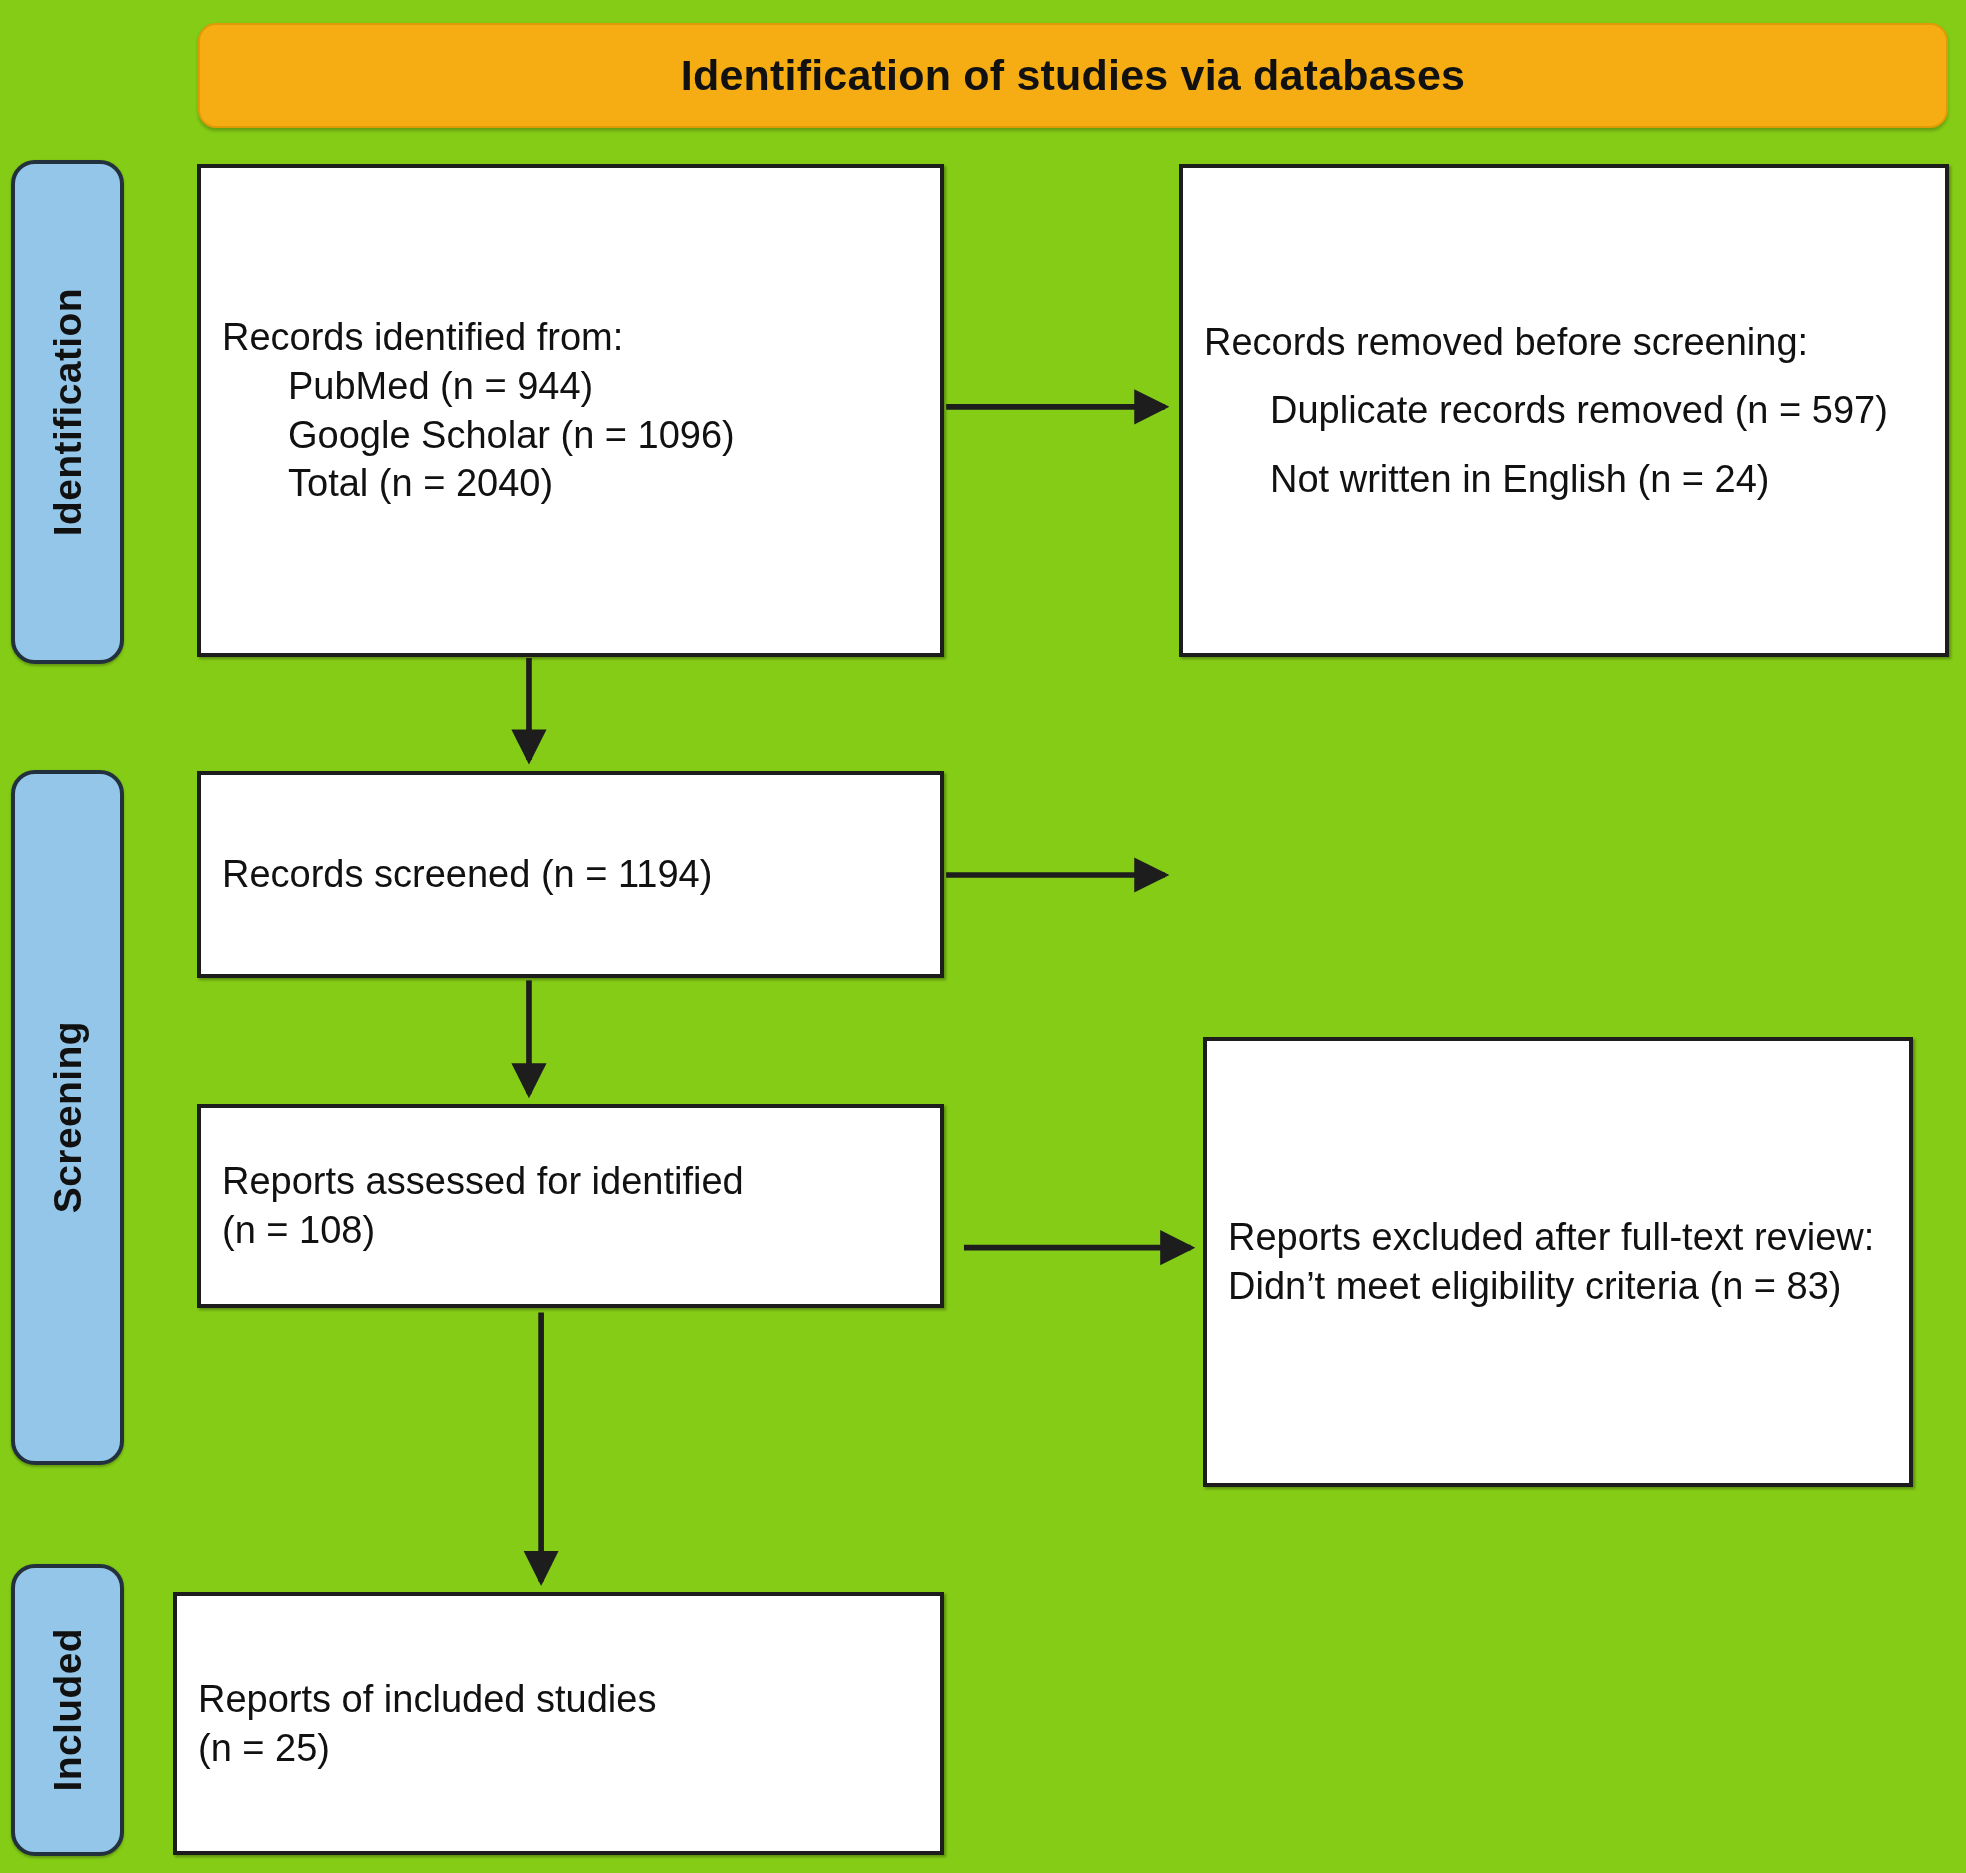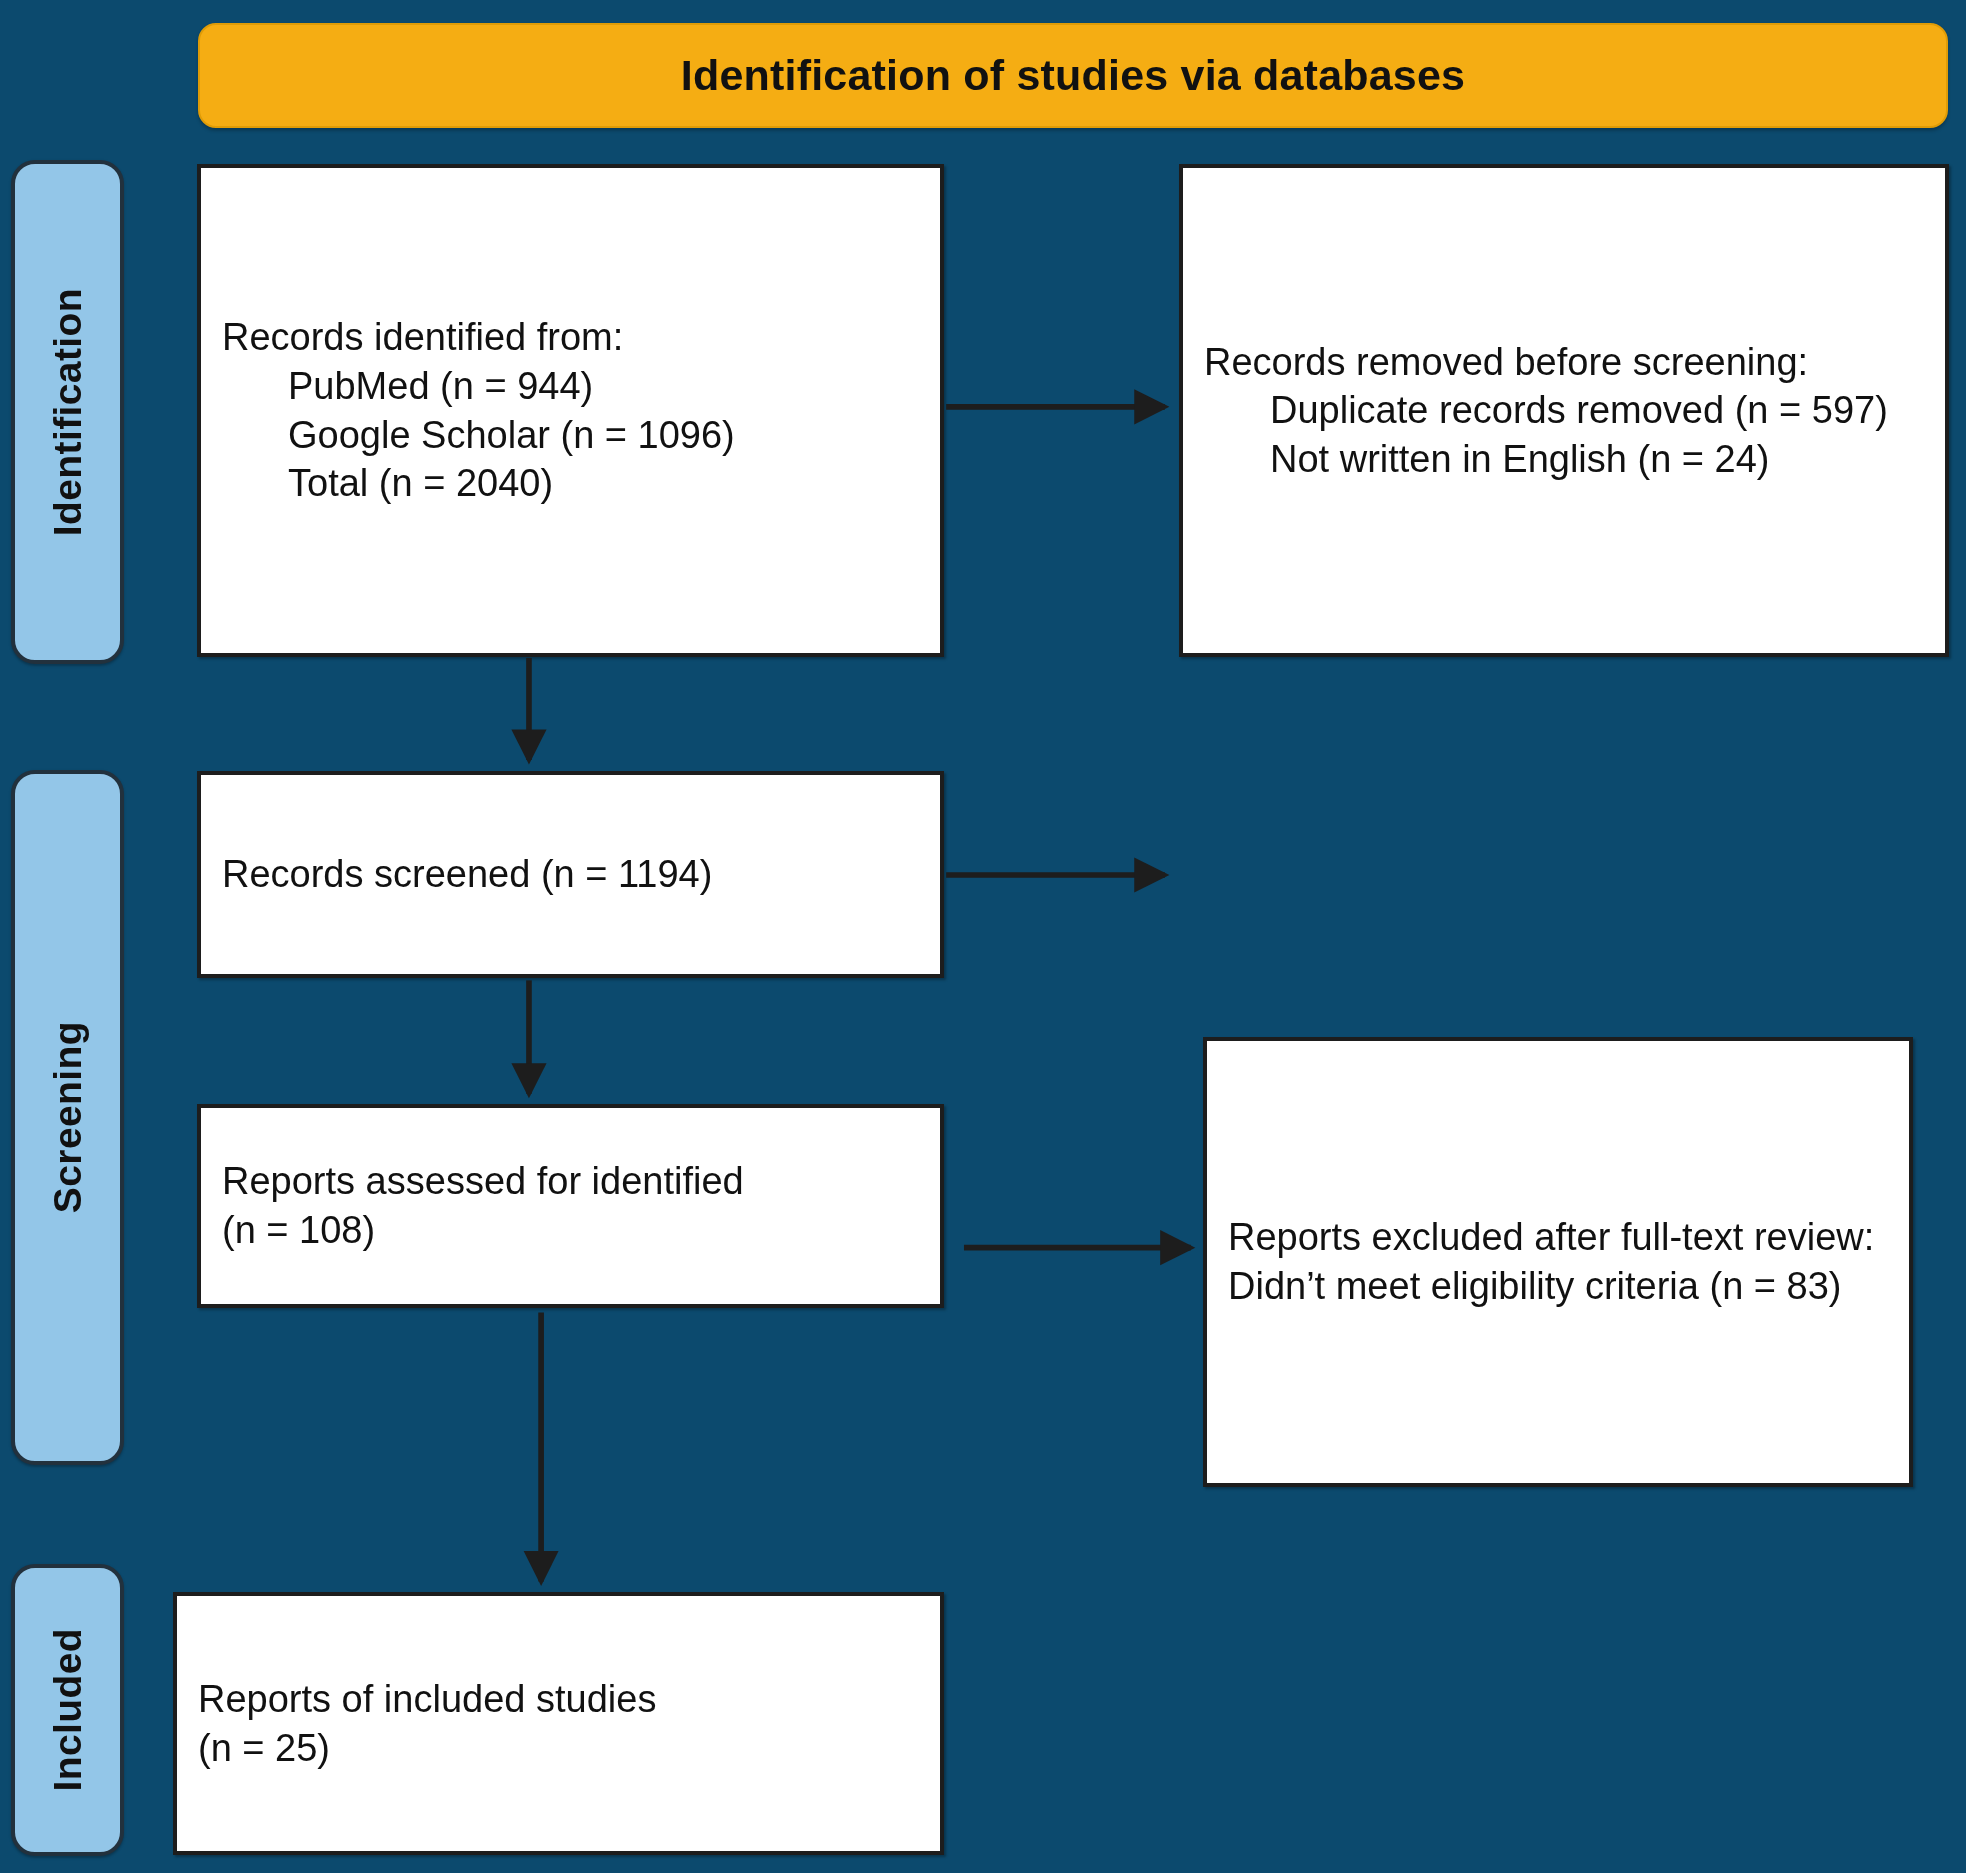--- a/index.html
+++ b/index.html
@@ -6,21 +6,21 @@
   html, body {
     width: 1966px;
     height: 1874px;
     background: #ffffff;
     font-family: "Liberation Sans", sans-serif;
   }
   #canvas {
     position: relative;
     width: 1966px;
     height: 1874px;
-    background: #0c4a6e;
+    background: #84cc16;
     overflow: hidden;
   }
 
   
   .banner {
     position: absolute;
     left: 198px;
     top: 23px;
     width: 1750px;
     height: 105px;
@@ -78,21 +78,21 @@
     width: 100%;
   }
   .line {
     font-size: 38px;
     line-height: 1.28;
     color: #111111;
     white-space: nowrap;
   }
   .line.wrap { white-space: normal; }
   .indent { padding-left: 66px; }
-  .indent-hang { padding-left: 66px; text-indent: 0px; }
+  .indent-hang { padding-left: 66px; text-indent: 0px; margin-top: 20px; }
   .ital { }
 
   #box-identified  { left: 197px;  top: 164px;  width: 747px;  height: 493px; align-items: center; }
   #box-removed     { left: 1179px; top: 164px;  width: 770px;  height: 493px; }
   #box-screened    { left: 197px;  top: 771px;  width: 747px;  height: 207px; }
   #box-excluded-ta { left: 1179px; top: 771px;  width: 770px;  height: 207px; }
   #box-eligibility { left: 197px;  top: 1104px; width: 747px;  height: 204px; }
   #box-excluded-ft { left: 1203px; top: 1037px; width: 710px;  height: 450px; }
   #box-included    { left: 173px;  top: 1592px; width: 771px;  height: 263px; }
 

